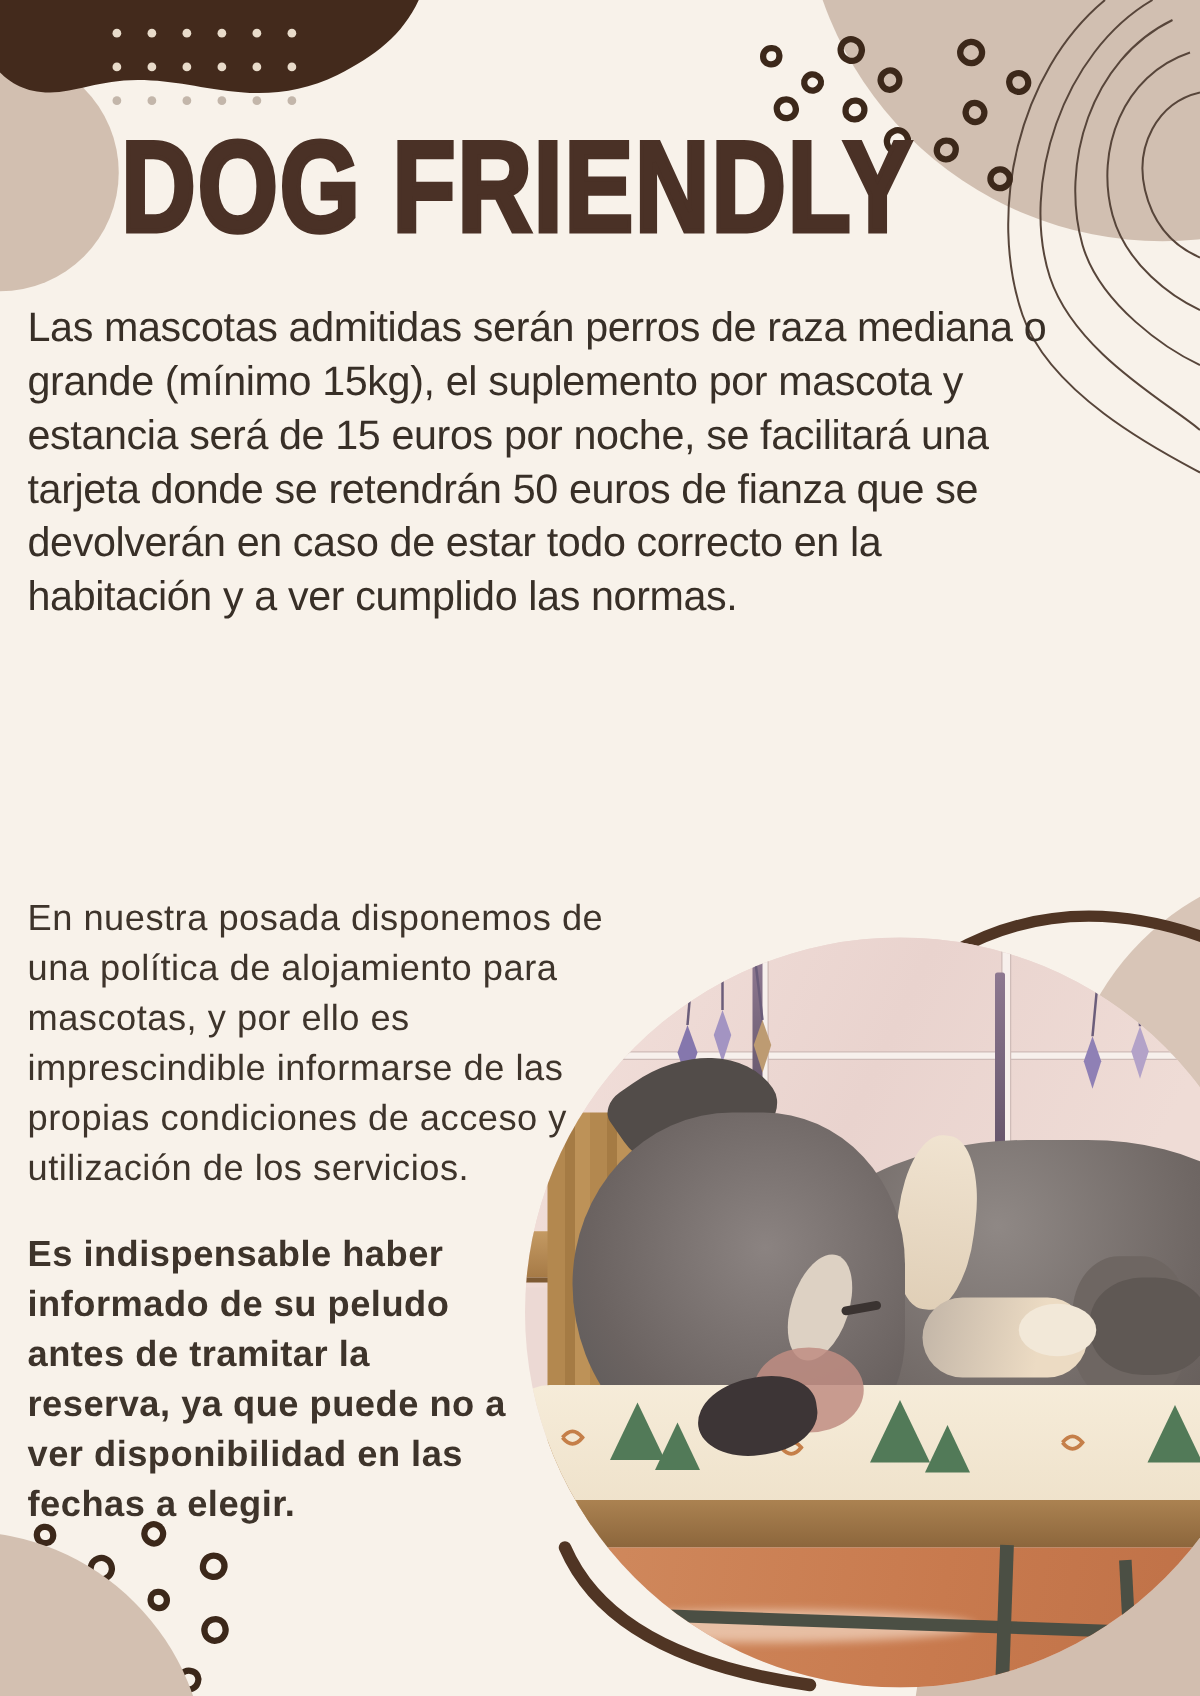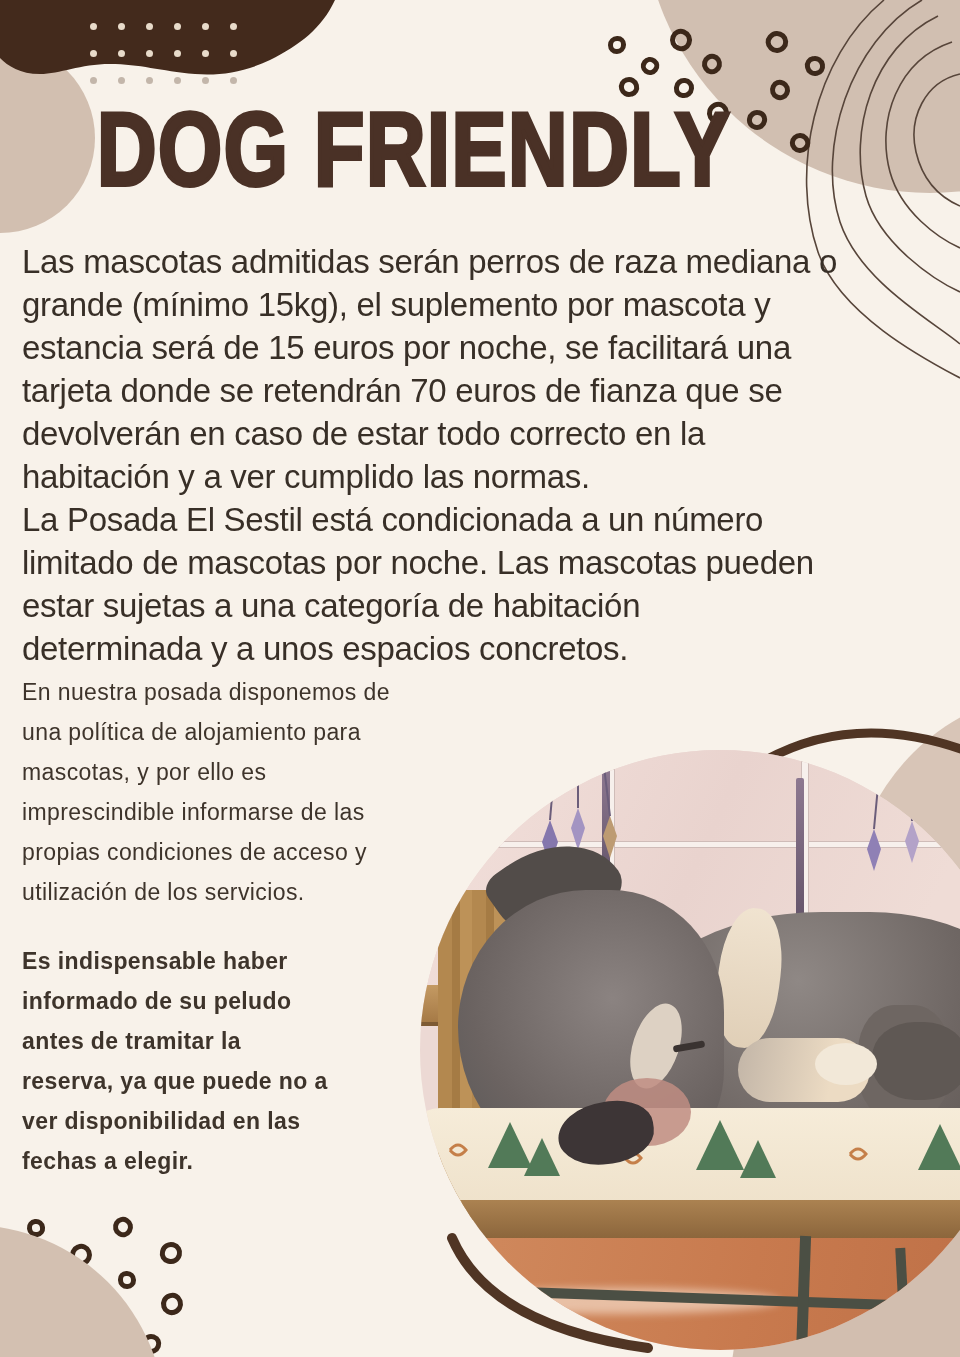--- a/index.html
+++ b/index.html
@@ -19,21 +19,21 @@
   .ring{position:absolute;border:5px solid #3c281a;border-radius:50% 46% 50% 48%;background:transparent;}
   .dot{position:absolute;border-radius:50%;width:7px;height:7px;}
   
   .title{
     left:97px;top:98px;font-size:103px;font-weight:700;color:#4a3126;
     -webkit-text-stroke:4px #4a3126;letter-spacing:2px;white-space:nowrap;
     transform:scaleX(.80);transform-origin:left top;line-height:1;
   }
   .para{white-space:pre-line;color:#382f27;}
   .para-narrow{font-size:33px;line-height:43px;letter-spacing:-.3px;font-weight:400;}
-  .para-round{font-size:23px;line-height:40px;letter-spacing:.4px;color:#3e342b;font-weight:400;}
+  .para-round{font-size:29px;line-height:40px;letter-spacing:.4px;color:#3e342b;font-weight:400;margin-top:43px;}
   .p1{left:22px;top:240px;width:920px;}
   .p2{left:22px;top:498px;width:920px;}
   .p3{left:22px;top:672px;width:580px;}
   .p4{left:22px;top:941px;width:480px;font-weight:bold;}
   
   .photo{
     left:420px;top:750px;width:600px;height:600px;border-radius:50%;
     overflow:hidden;background:#ecd9d4;
   }
   .ph{position:absolute;}
@@ -148,27 +148,23 @@
       <div class="ring" style="left: 88px; top: 1304px; width: 12px; height: 12px; transform: rotate(306deg);"></div>
       <div class="ring" style="left: 161px; top: 1293px; width: 12px; height: 12px; transform: rotate(343deg);"></div>
       <div class="ring" style="left: 141px; top: 1334px; width: 10px; height: 10px; transform: rotate(20deg);"></div>
     </div>
 
   <div class="abs title">DOG FRIENDLY</div>
 
   <div class="abs para para-narrow p1">Las mascotas admitidas serán perros de raza mediana o
 grande (mínimo 15kg), el suplemento por mascota y
 estancia será de 15 euros por noche, se facilitará una
-tarjeta donde se retendrán 70 euros de fianza que se
+tarjeta donde se retendrán 50 euros de fianza que se
 devolverán en caso de estar todo correcto en la
 habitación y a ver cumplido las normas.</div>
-  <div class="abs para para-narrow p2">La Posada El Sestil está condicionada a un número
-limitado de mascotas por noche. Las mascotas pueden
-estar sujetas a una categoría de habitación
-determinada y a unos espacios concretos.</div>
 
   <div class="abs circle photo-blob-top"></div>
   <div class="abs circle photo-blob-bottom"></div>
 
   <svg class="svg-abs" width="960" height="1357" viewBox="0 0 960 1357">
     <path d="M762,762 Q868,702 1002,766" fill="none" stroke="#503524" stroke-width="9" stroke-linecap="round"></path>
     <path d="M452,1238 Q490,1326 648,1348" fill="none" stroke="#503524" stroke-width="10" stroke-linecap="round"></path>
   </svg>
 
   <div class="abs photo">

